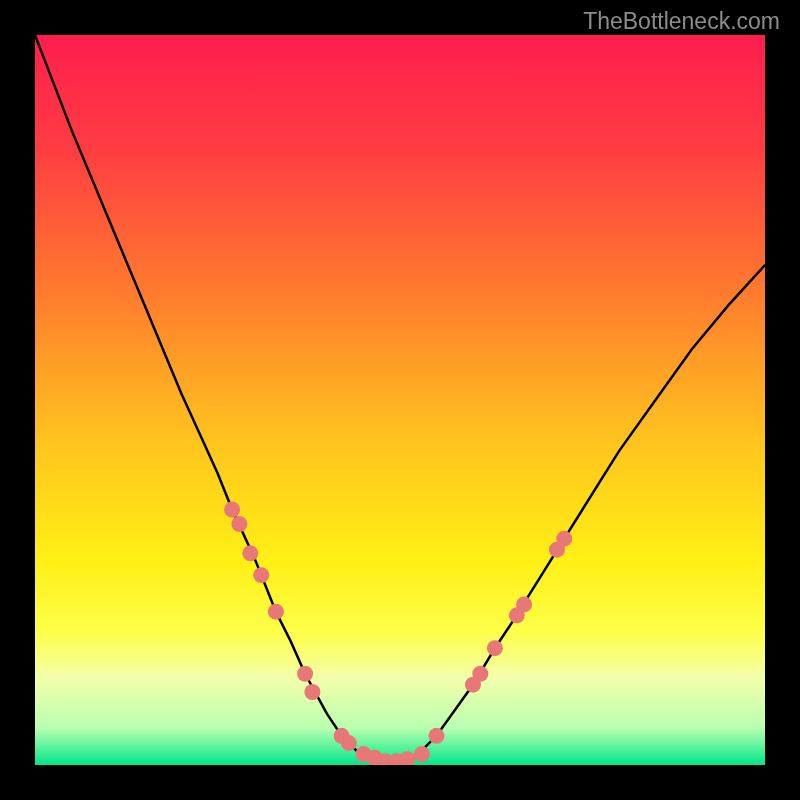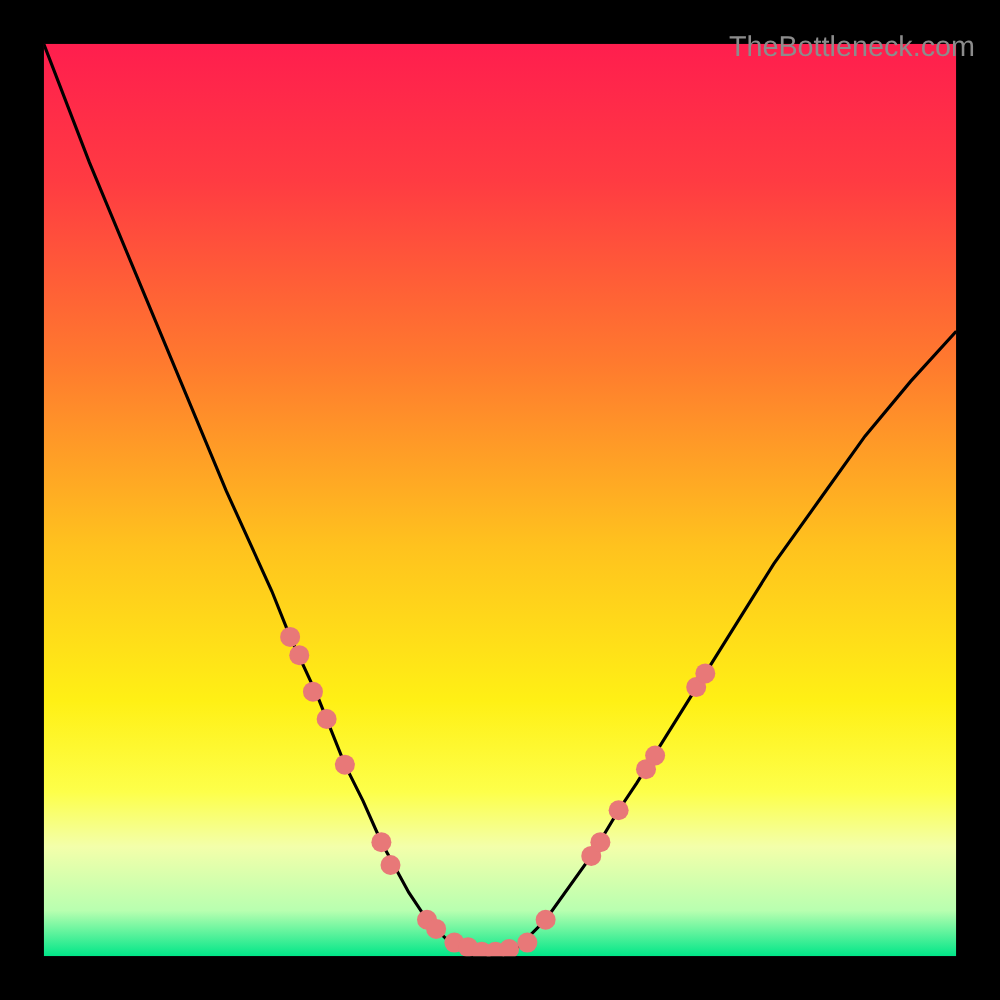--- a/index.html
+++ b/index.html
@@ -6,21 +6,21 @@
     margin: 0;
     padding: 0;
     width: 800px;
     height: 800px;
     background: #000;
     position: relative;
     overflow: hidden;
   }
   .watermark {
     position: absolute;
-    top: 24px;
+    top: 8px;
     right: 20px;
     color: #8c8c8c;
     font-family: Arial, sans-serif;
     font-size: 23px;
     font-weight: 500;
     z-index: 10;
   }
   .chart-area {
     position: absolute;
     top: 35px;

